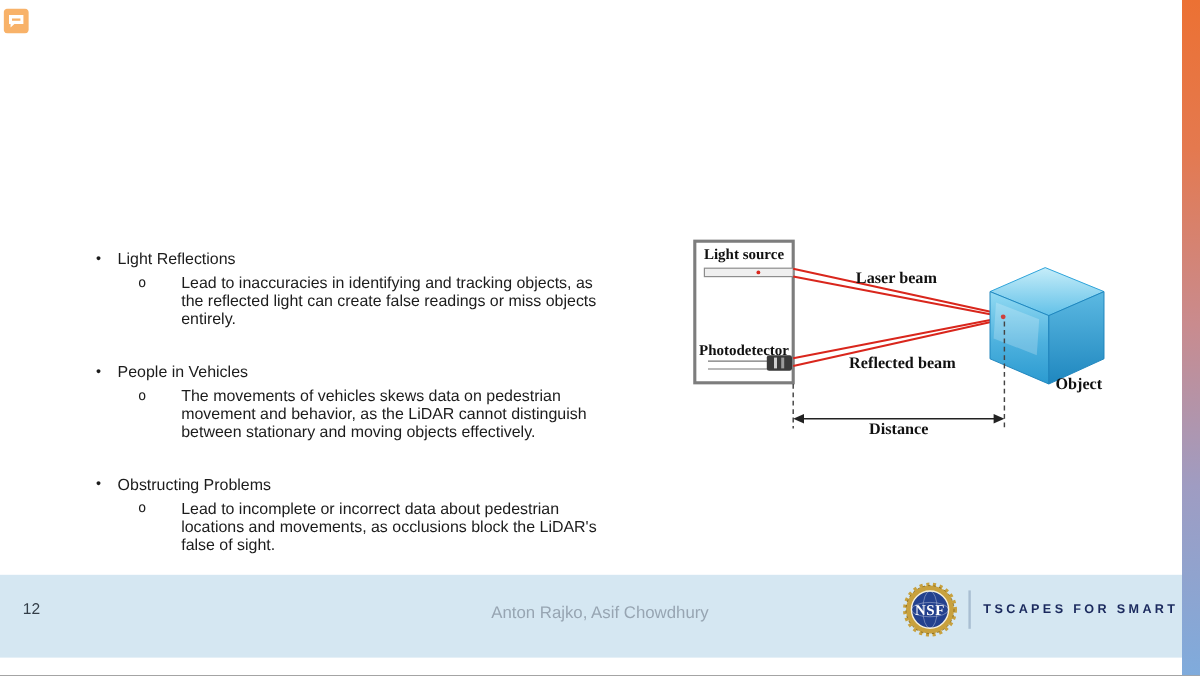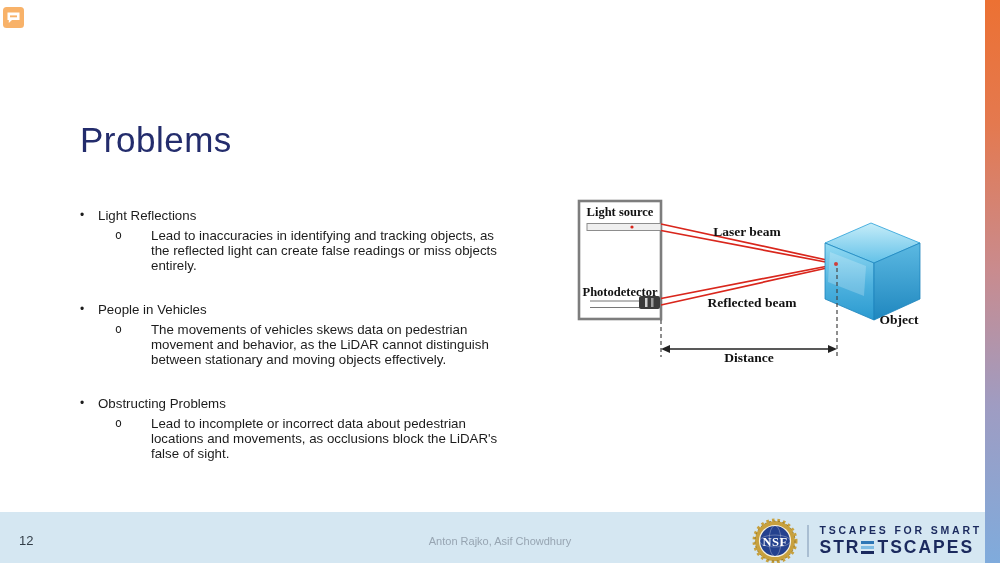--- a/index.html
+++ b/index.html
@@ -24,24 +24,24 @@
   .group + .group{margin-top:29px;}
   .b-head{display:flex;font-size:13.3px;line-height:15px;}
   .b-head .marker{width:18px;flex:0 0 18px;font-size:12px;}
   .b-sub{display:flex;margin-top:5px;margin-left:35px;font-size:13.3px;line-height:15px;}
   .b-sub .marker{width:22px;flex:0 0 22px;font-family:"DejaVu Sans Mono",monospace;font-size:11.5px;line-height:15px;}
   .b-sub .txt{width:362px;margin-left:14px;}
   
   .diagram{position:absolute;left:560px;top:190px;}
   
   .footer{
-    position:absolute;left:0;bottom:0;width:1000px;height:51px;background:#d5e7f2;
+    position:absolute;left:0;bottom:15px;width:1000px;height:69px;background:#d5e7f2;
   }
   .page-number{position:absolute;left:19px;top:21px;font-size:13px;color:#333e48;}
-  .credit{position:absolute;left:0;top:23px;width:1000px;text-align:center;font-size:11px;color:#97a5b2;}
+  .credit{position:absolute;left:0;top:23px;width:1000px;text-align:center;font-size:14px;color:#97a5b2;}
   .brand-cluster{position:absolute;right:18px;top:6px;display:flex;align-items:center;}
   .brand-divider{width:2px;height:32px;background:#a9bed2;margin:0 10px 0 9px;}
   .brand-text{display:flex;flex-direction:column;justify-content:center;}
   .brand-line1{font-size:10.5px;font-weight:bold;color:#1b2a5e;letter-spacing:2.8px;white-space:nowrap;}
   .brand-line2{display:flex;align-items:center;font-size:17.5px;font-weight:bold;color:#1b2a5e;letter-spacing:2px;margin-top:1px;white-space:nowrap;}
   .eq-glyph{display:inline-flex;flex-direction:column;justify-content:center;margin:0 3px 0 1px;}
   .eq-glyph .bar{width:13px;height:3px;margin:1.1px 0;}
   .eq-glyph .bar.b1{background:#2f77b6;}
   .eq-glyph .bar.b2{background:#7fbce4;}
   .eq-glyph .bar.b3{background:#1b2a5e;}
@@ -54,21 +54,20 @@
   <div class="comment-badge">
     <svg width="21" height="21" viewBox="0 0 21 21">
       <rect width="21" height="21" rx="3.5" fill="#f8b269"></rect>
       <path d="M4.5 5.5 h12 v7.5 h-7.5 l-3.2 3 v-3 h-1.3 z" fill="#ffffff"></path>
       <rect x="7" y="8.4" width="7" height="1.9" fill="#f8b269"></rect>
     </svg>
   </div>
 
   <div class="edge-bar"></div>
 
-  <div class="title">Problems</div>
 
   <div class="bullets">
 
     <div class="group">
       <div class="b-head">
         <span class="marker">•</span>
         <span>Light Reflections</span>
       </div>
       <div class="b-sub">
         <span class="marker">o</span>
@@ -165,26 +164,17 @@
         <circle cx="23" cy="23" r="21" fill="none" stroke="#c8a13e" stroke-width="3" stroke-dasharray="2.6 3"></circle>
         <circle cx="23" cy="23" r="20" fill="none" stroke="#8a6d20" stroke-width="0.8" stroke-dasharray="2 2.6"></circle>
         <circle cx="23" cy="23" r="15.5" fill="#24418e" stroke="#f5efdc" stroke-width="1.2"></circle>
         <ellipse cx="23" cy="23" rx="15.5" ry="6" fill="none" stroke="#ffffff" stroke-width="0.7" opacity="0.4"></ellipse>
         <ellipse cx="23" cy="23" rx="6" ry="15.5" fill="none" stroke="#ffffff" stroke-width="0.7" opacity="0.4"></ellipse>
         <text x="23" y="27.5" text-anchor="middle" font-family="Liberation Serif, serif" font-weight="bold" font-size="12.5" fill="#ffffff" letter-spacing="0.5">NSF</text>
       </svg>
       <div class="brand-divider"></div>
       <div class="brand-text">
         <div class="brand-line1">TSCAPES FOR SMART</div>
-        <div class="brand-line2">
-          <span>STR</span>
-          <span class="eq-glyph">
-            <span class="bar b1"></span>
-              <span class="bar b2"></span>
-              <span class="bar b3"></span>
-          </span>
-          <span>TSCAPES</span>
-        </div>
       </div>
     </div>
   </div>
 
 </div>
 
 </body></html>

